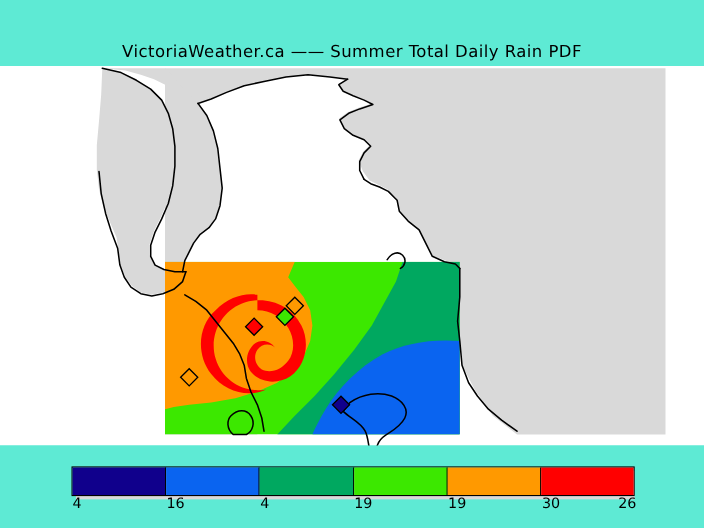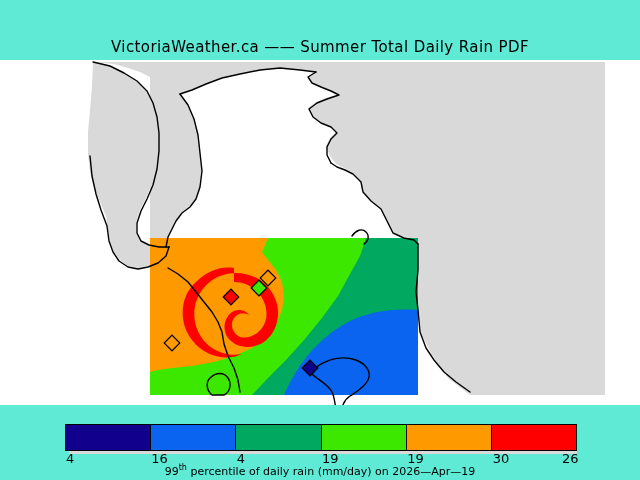--- a/index.html
+++ b/index.html
@@ -338,16 +338,15 @@
     <div id="colorbar-ticks">
       <span class="cb-tick" style="left: 66px;">4</span>
       <span class="cb-tick" style="left: 151.333px; text-align: center;">16</span>
       <span class="cb-tick" style="left: 236.667px;">4</span>
       <span class="cb-tick" style="left: 322px;">19</span>
       <span class="cb-tick" style="left: 407.333px;">19</span>
       <span class="cb-tick" style="left: 492.667px;">30</span>
       <span class="cb-tick" style="left: 562px;">26</span>
     </div>
 
-    <div id="colorbar-caption"><span>99</span><sup>th</sup><span> percentile of daily rain (mm/day) on 2026—Apr—19</span></div>
 
   </div>
 </div>
 
 </body></html>

